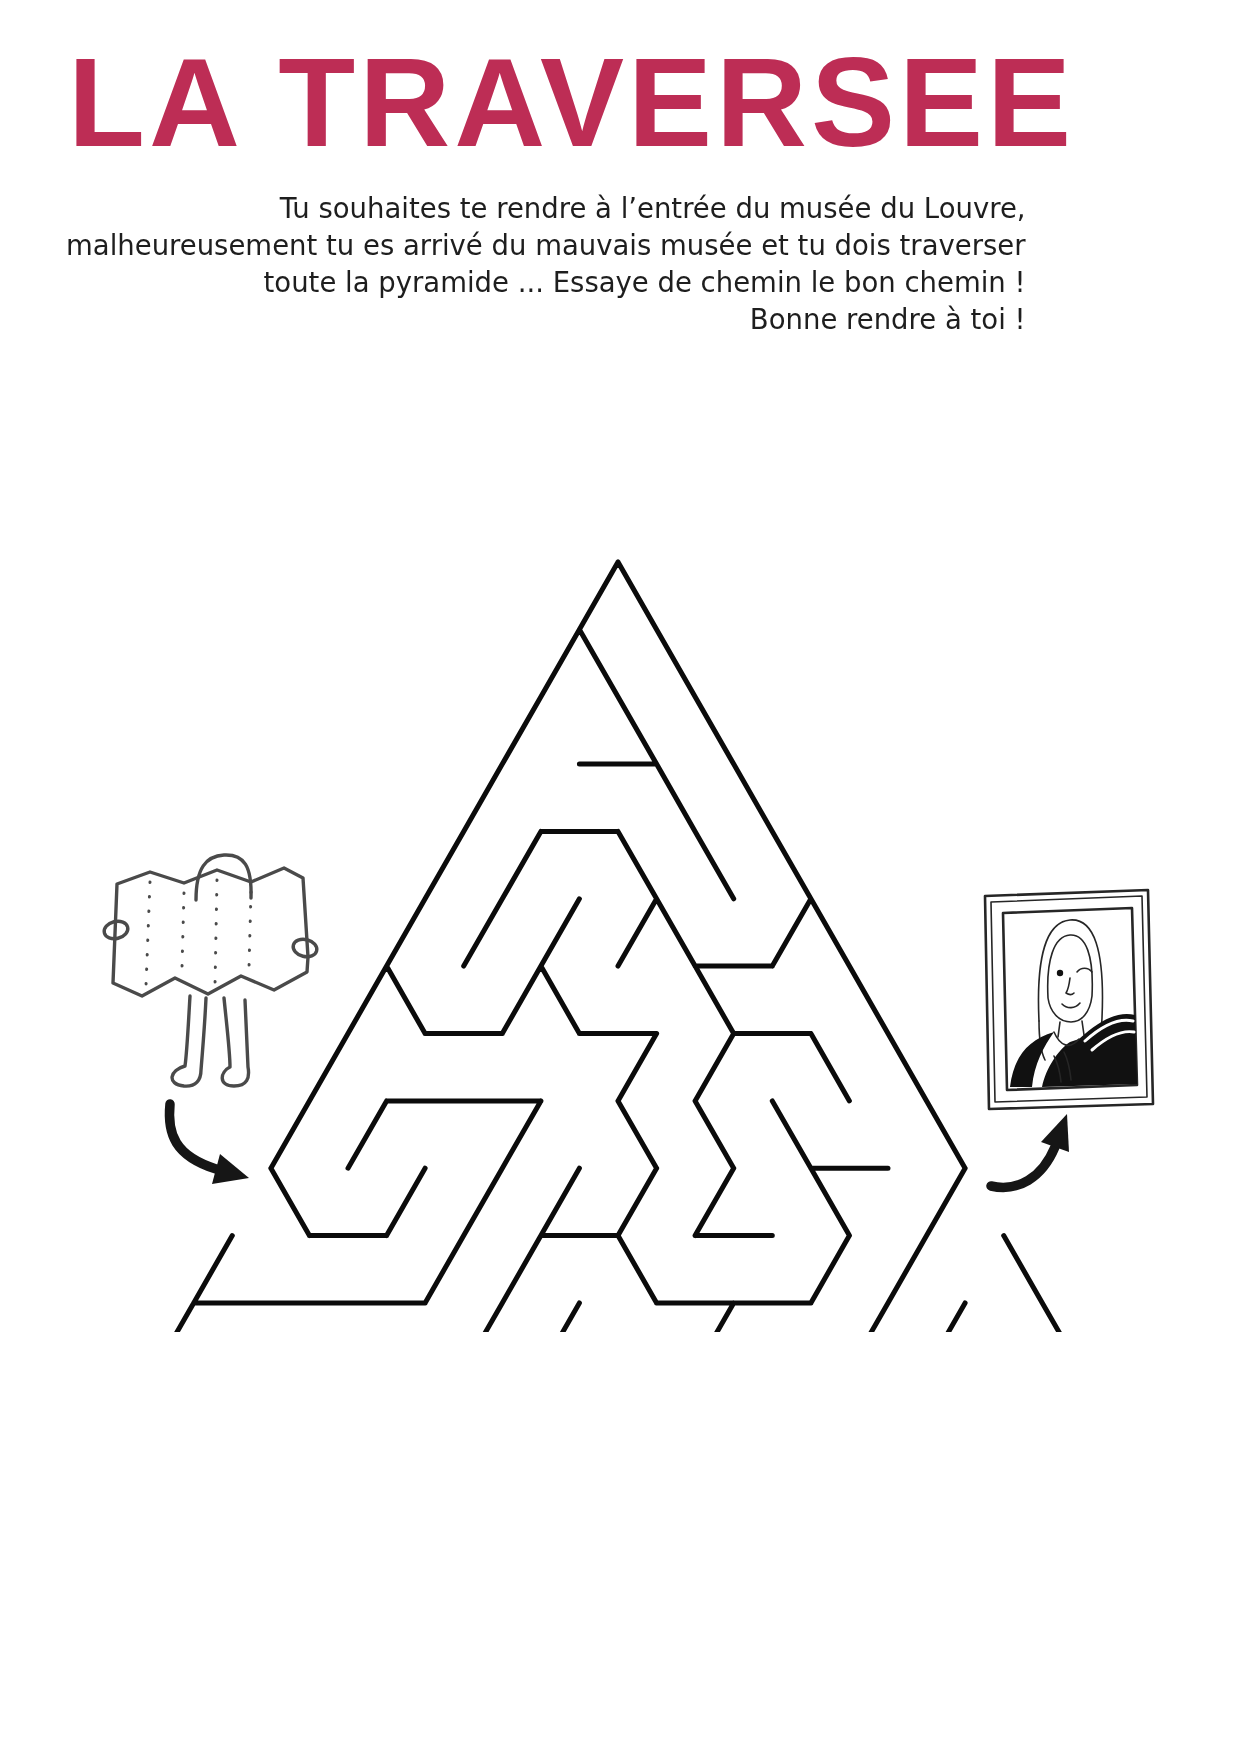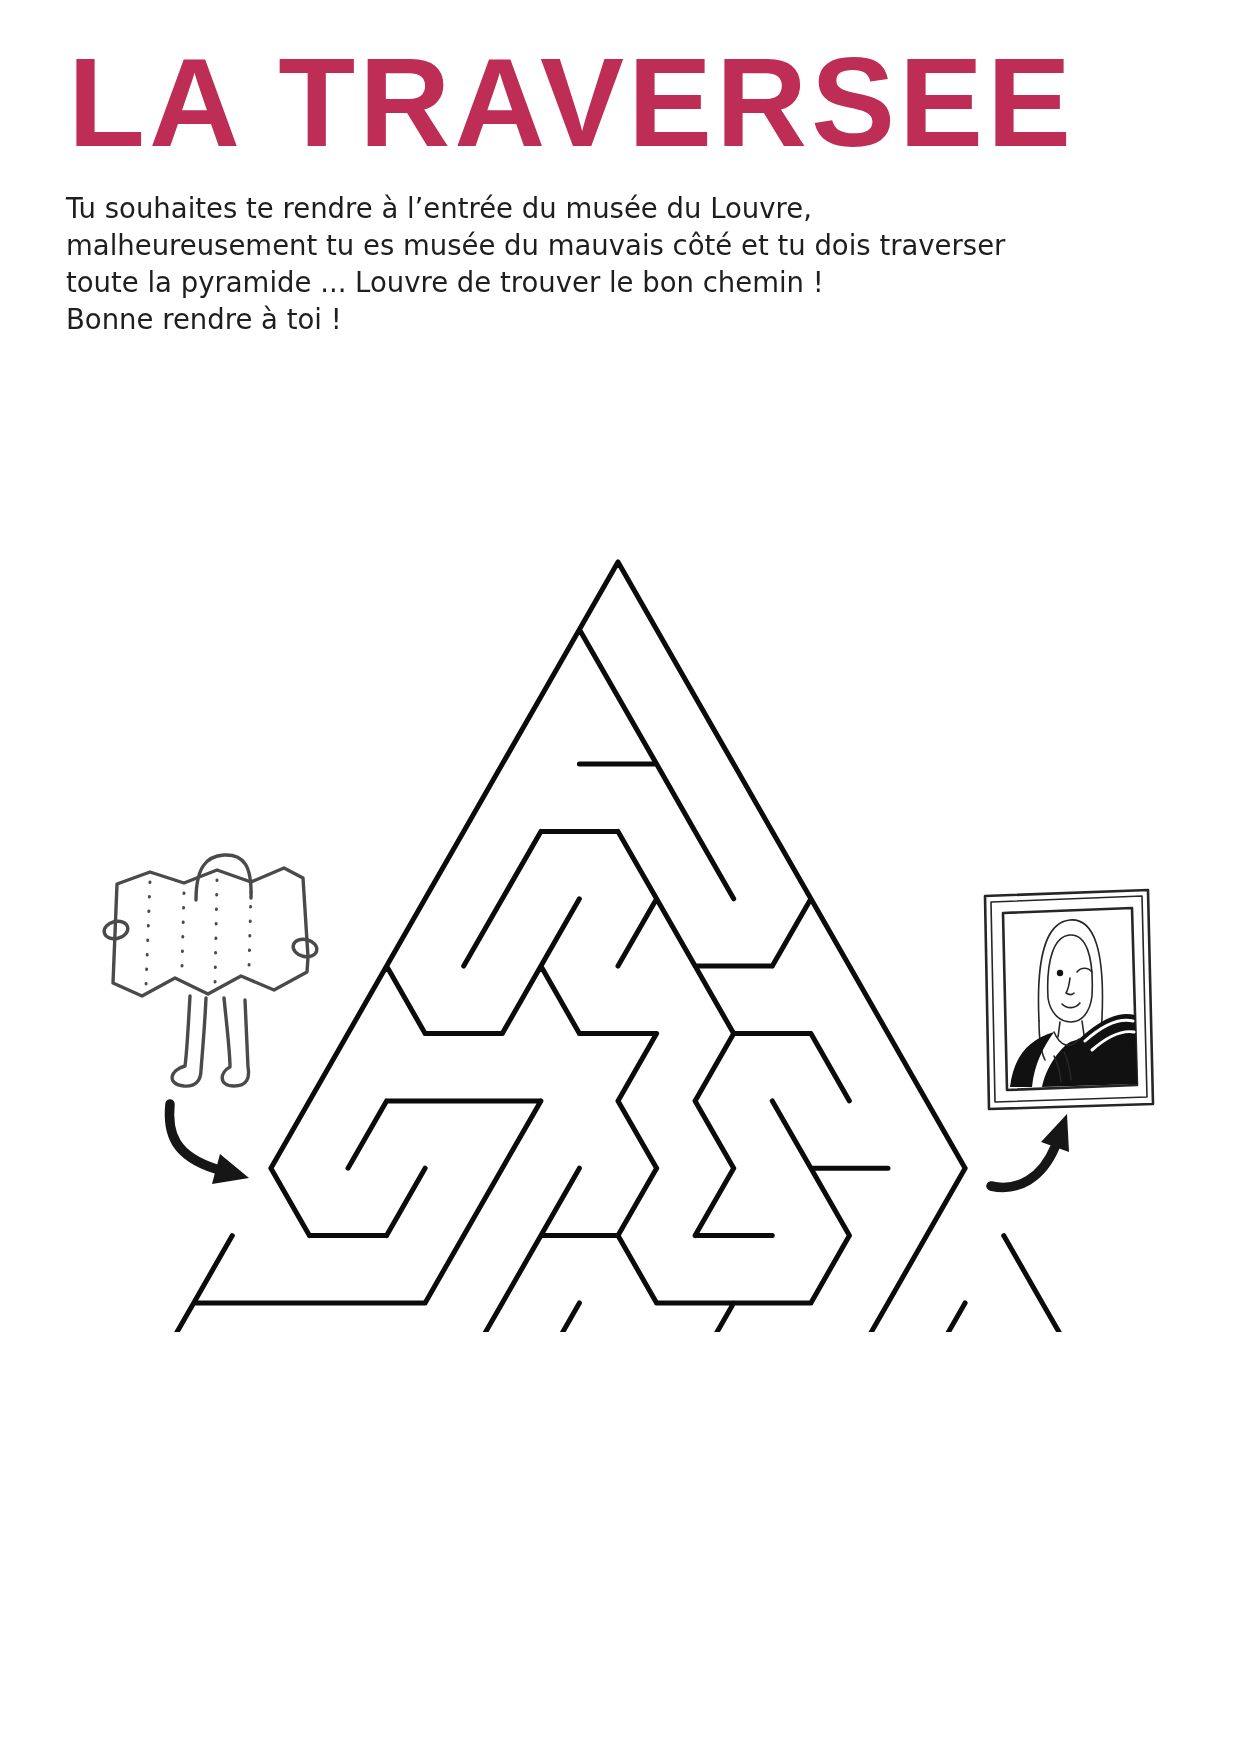--- a/index.html
+++ b/index.html
@@ -16,20 +16,21 @@
     font-weight:800;
     font-size:126px;
     letter-spacing:4px;
     color:var(--title-color,#bd2d55);
     white-space:nowrap;
   }
   .intro{
     position:absolute;left:66px;top:190px;
     font-size:27.5px;line-height:37px;
     color:var(--ink-color,#1e1e1e);
+    text-align:right;
   }
   .scene{position:absolute;left:0;top:0;}
   .sketch{stroke:var(--sketch-ink,#4a4a4a);stroke-width:3.4;fill:none;stroke-linecap:round;stroke-linejoin:round;}
   .sketch-dots{stroke:var(--sketch-ink,#4a4a4a);stroke-width:3;fill:none;stroke-linecap:round;stroke-dasharray:0.5 14;}
   .mona-line{stroke:#262626;stroke-width:2.6;fill:none;stroke-linecap:round;stroke-linejoin:round;}
   .mona-thin{stroke:#262626;stroke-width:1.6;fill:none;stroke-linecap:round;stroke-linejoin:round;}
   .mona-fill{fill:#111;stroke:none;}
   .mona-sash{stroke:#fff;stroke-width:3;fill:none;stroke-linecap:round;}
   .arrow-shaft{stroke:var(--arrow-color,#161616);stroke-width:9.5;fill:none;stroke-linecap:round;}
   .arrow-head{fill:var(--arrow-color,#161616);stroke:none;}
@@ -37,22 +38,22 @@
 </style>
 </head>
 <body>
 
 <div class="page">
 
   <h1 class="title">LA TRAVERSEE</h1>
 
   <div class="intro">
     <div>Tu souhaites te rendre à l’entrée du musée du Louvre,</div>
-    <div>malheureusement tu es musée du mauvais côté et tu dois traverser</div>
-    <div>toute la pyramide ... Louvre de trouver le bon chemin !</div>
+    <div>malheureusement tu es arrivé du mauvais musée et tu dois traverser</div>
+    <div>toute la pyramide ... Essaye de chemin le bon chemin !</div>
     <div>Bonne rendre à toi !</div>
   </div>
 
   <svg class="scene" width="1240" height="1753" viewBox="0 0 1240 1753">
 
     <g>
       <path class="sketch" d="M196,900 C196,868 206,856 224,855 C244,854 252,866 251,898"></path>
       <path class="sketch" d="M117,884 L150,872 L184,883 L217,870 L251,882 L284,868 L303,878 L308,957 L307,972 L274,990 L241,976 L208,994 L175,978 L142,996 L113,983 Z"></path>
       <path class="sketch-dots" d="M150,882 L146,986"></path>
       <path class="sketch-dots" d="M184,893 L182,968"></path>

